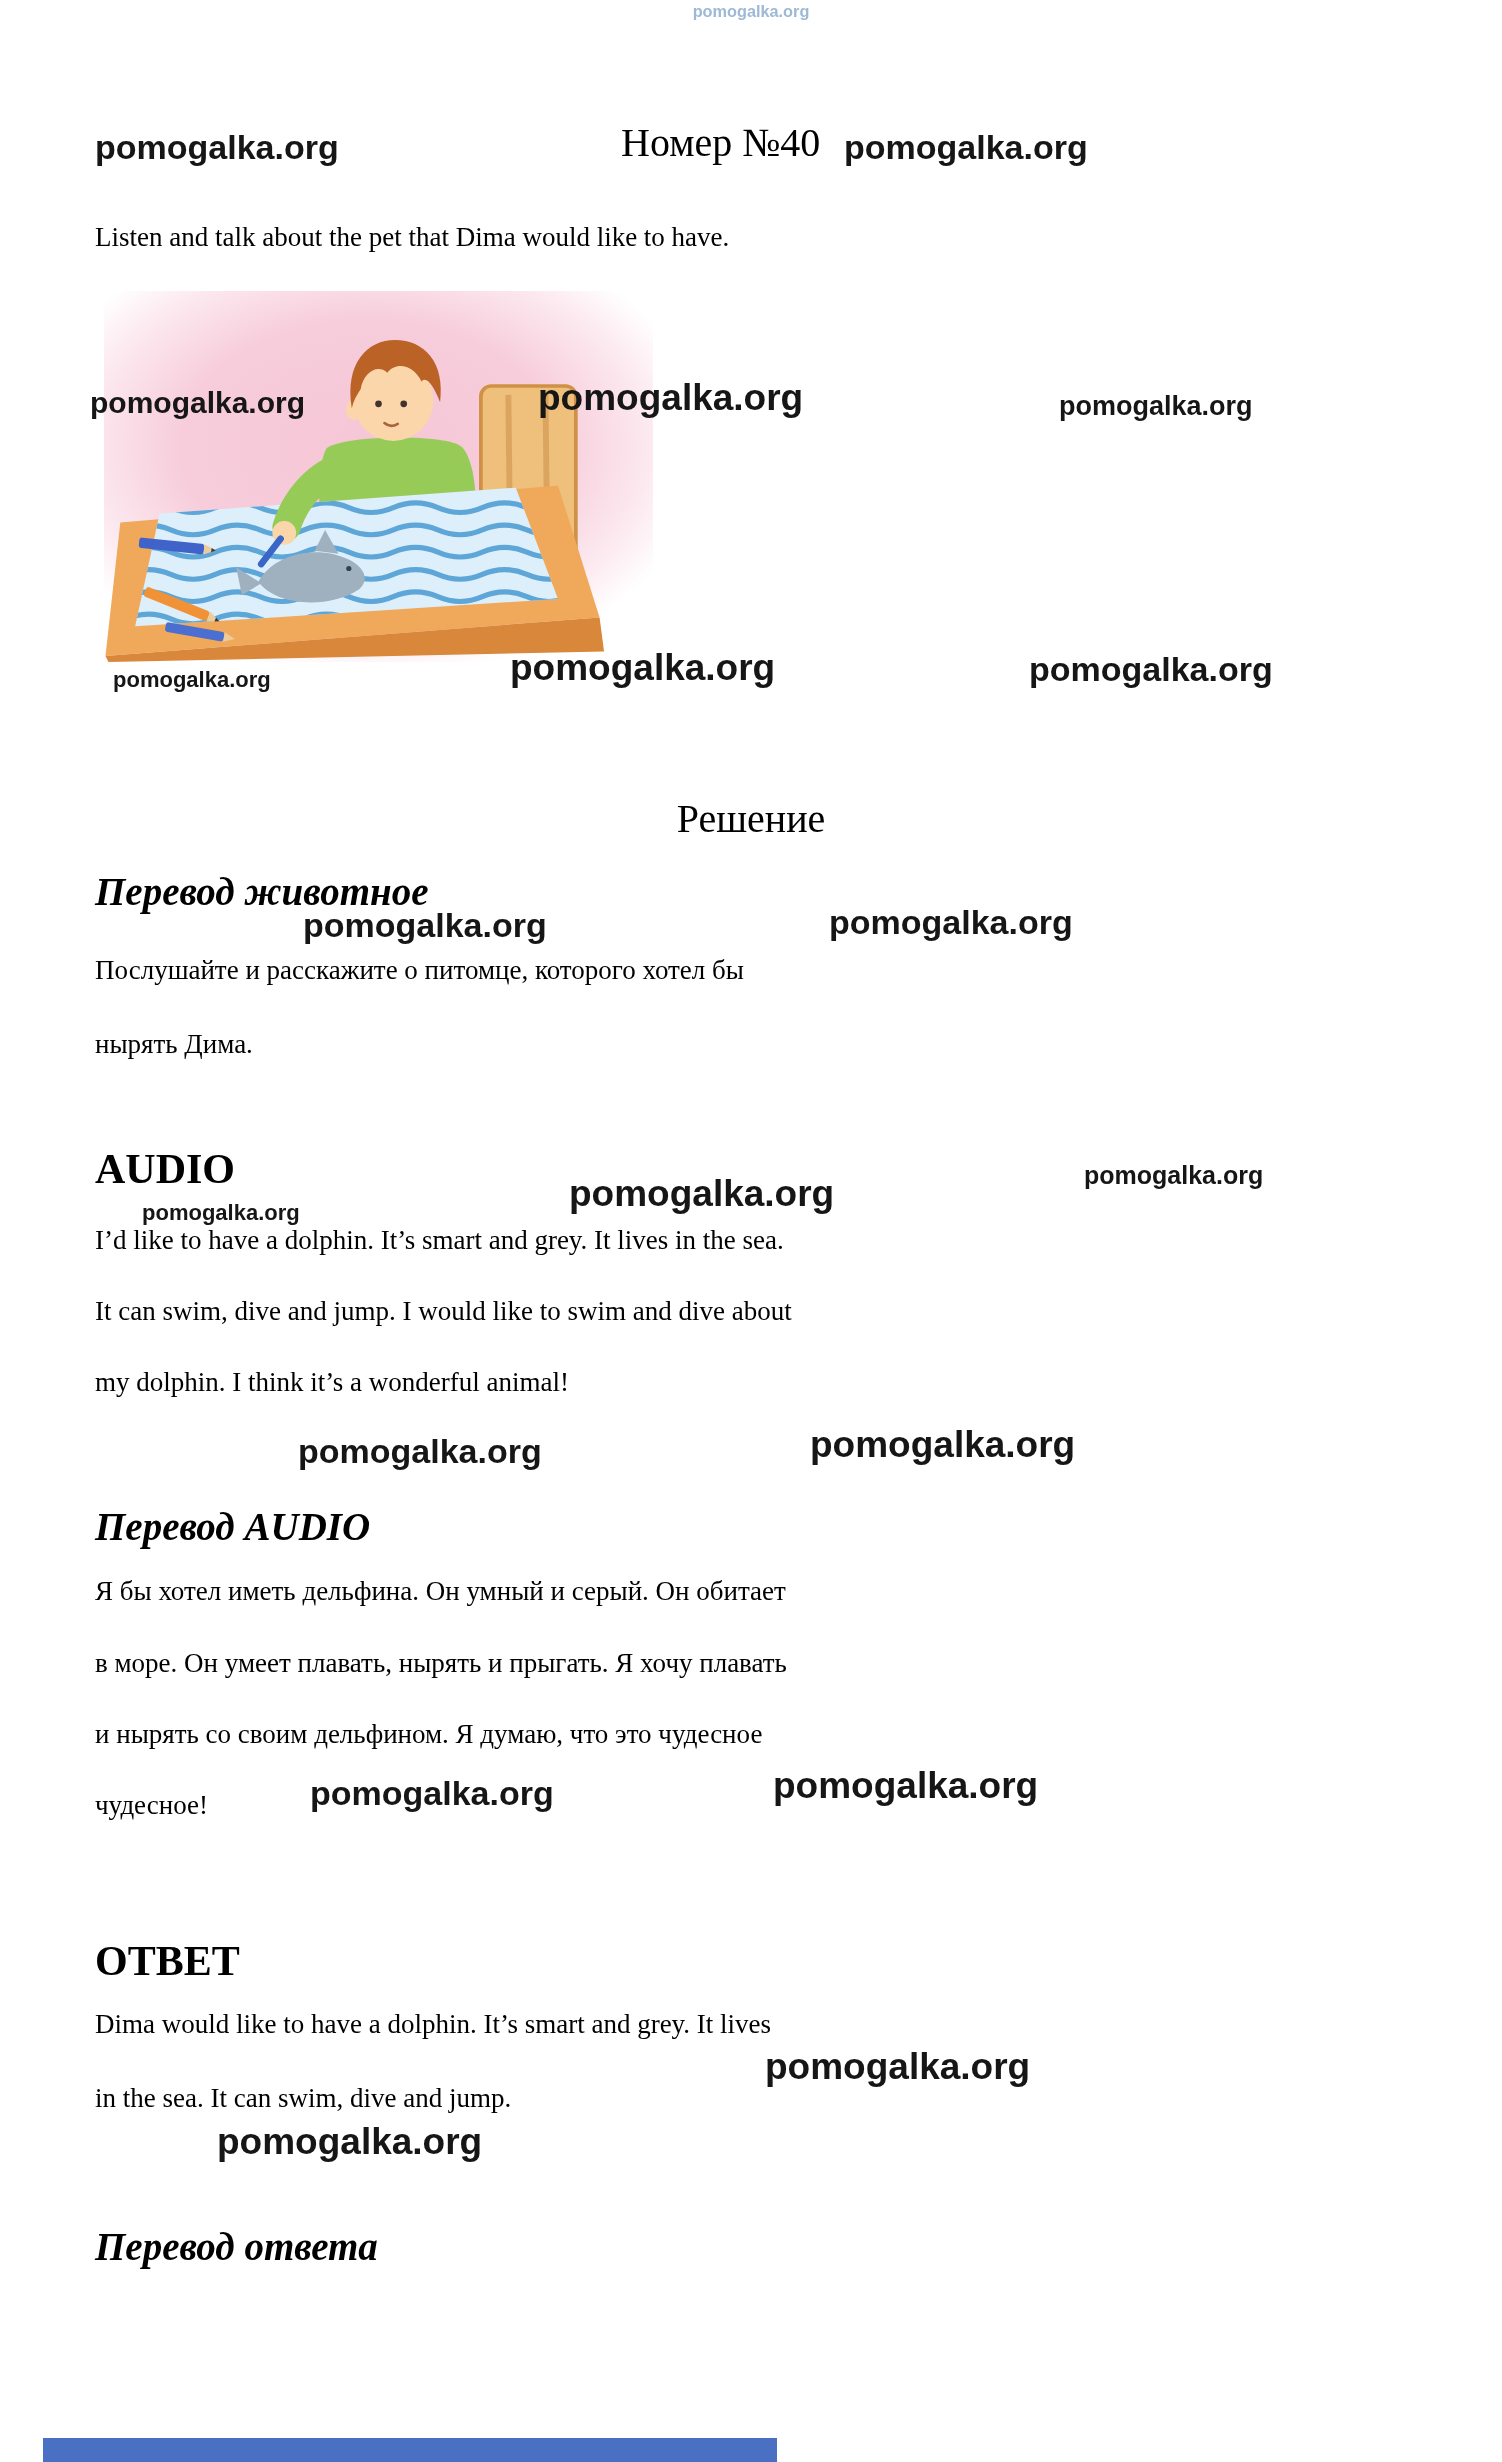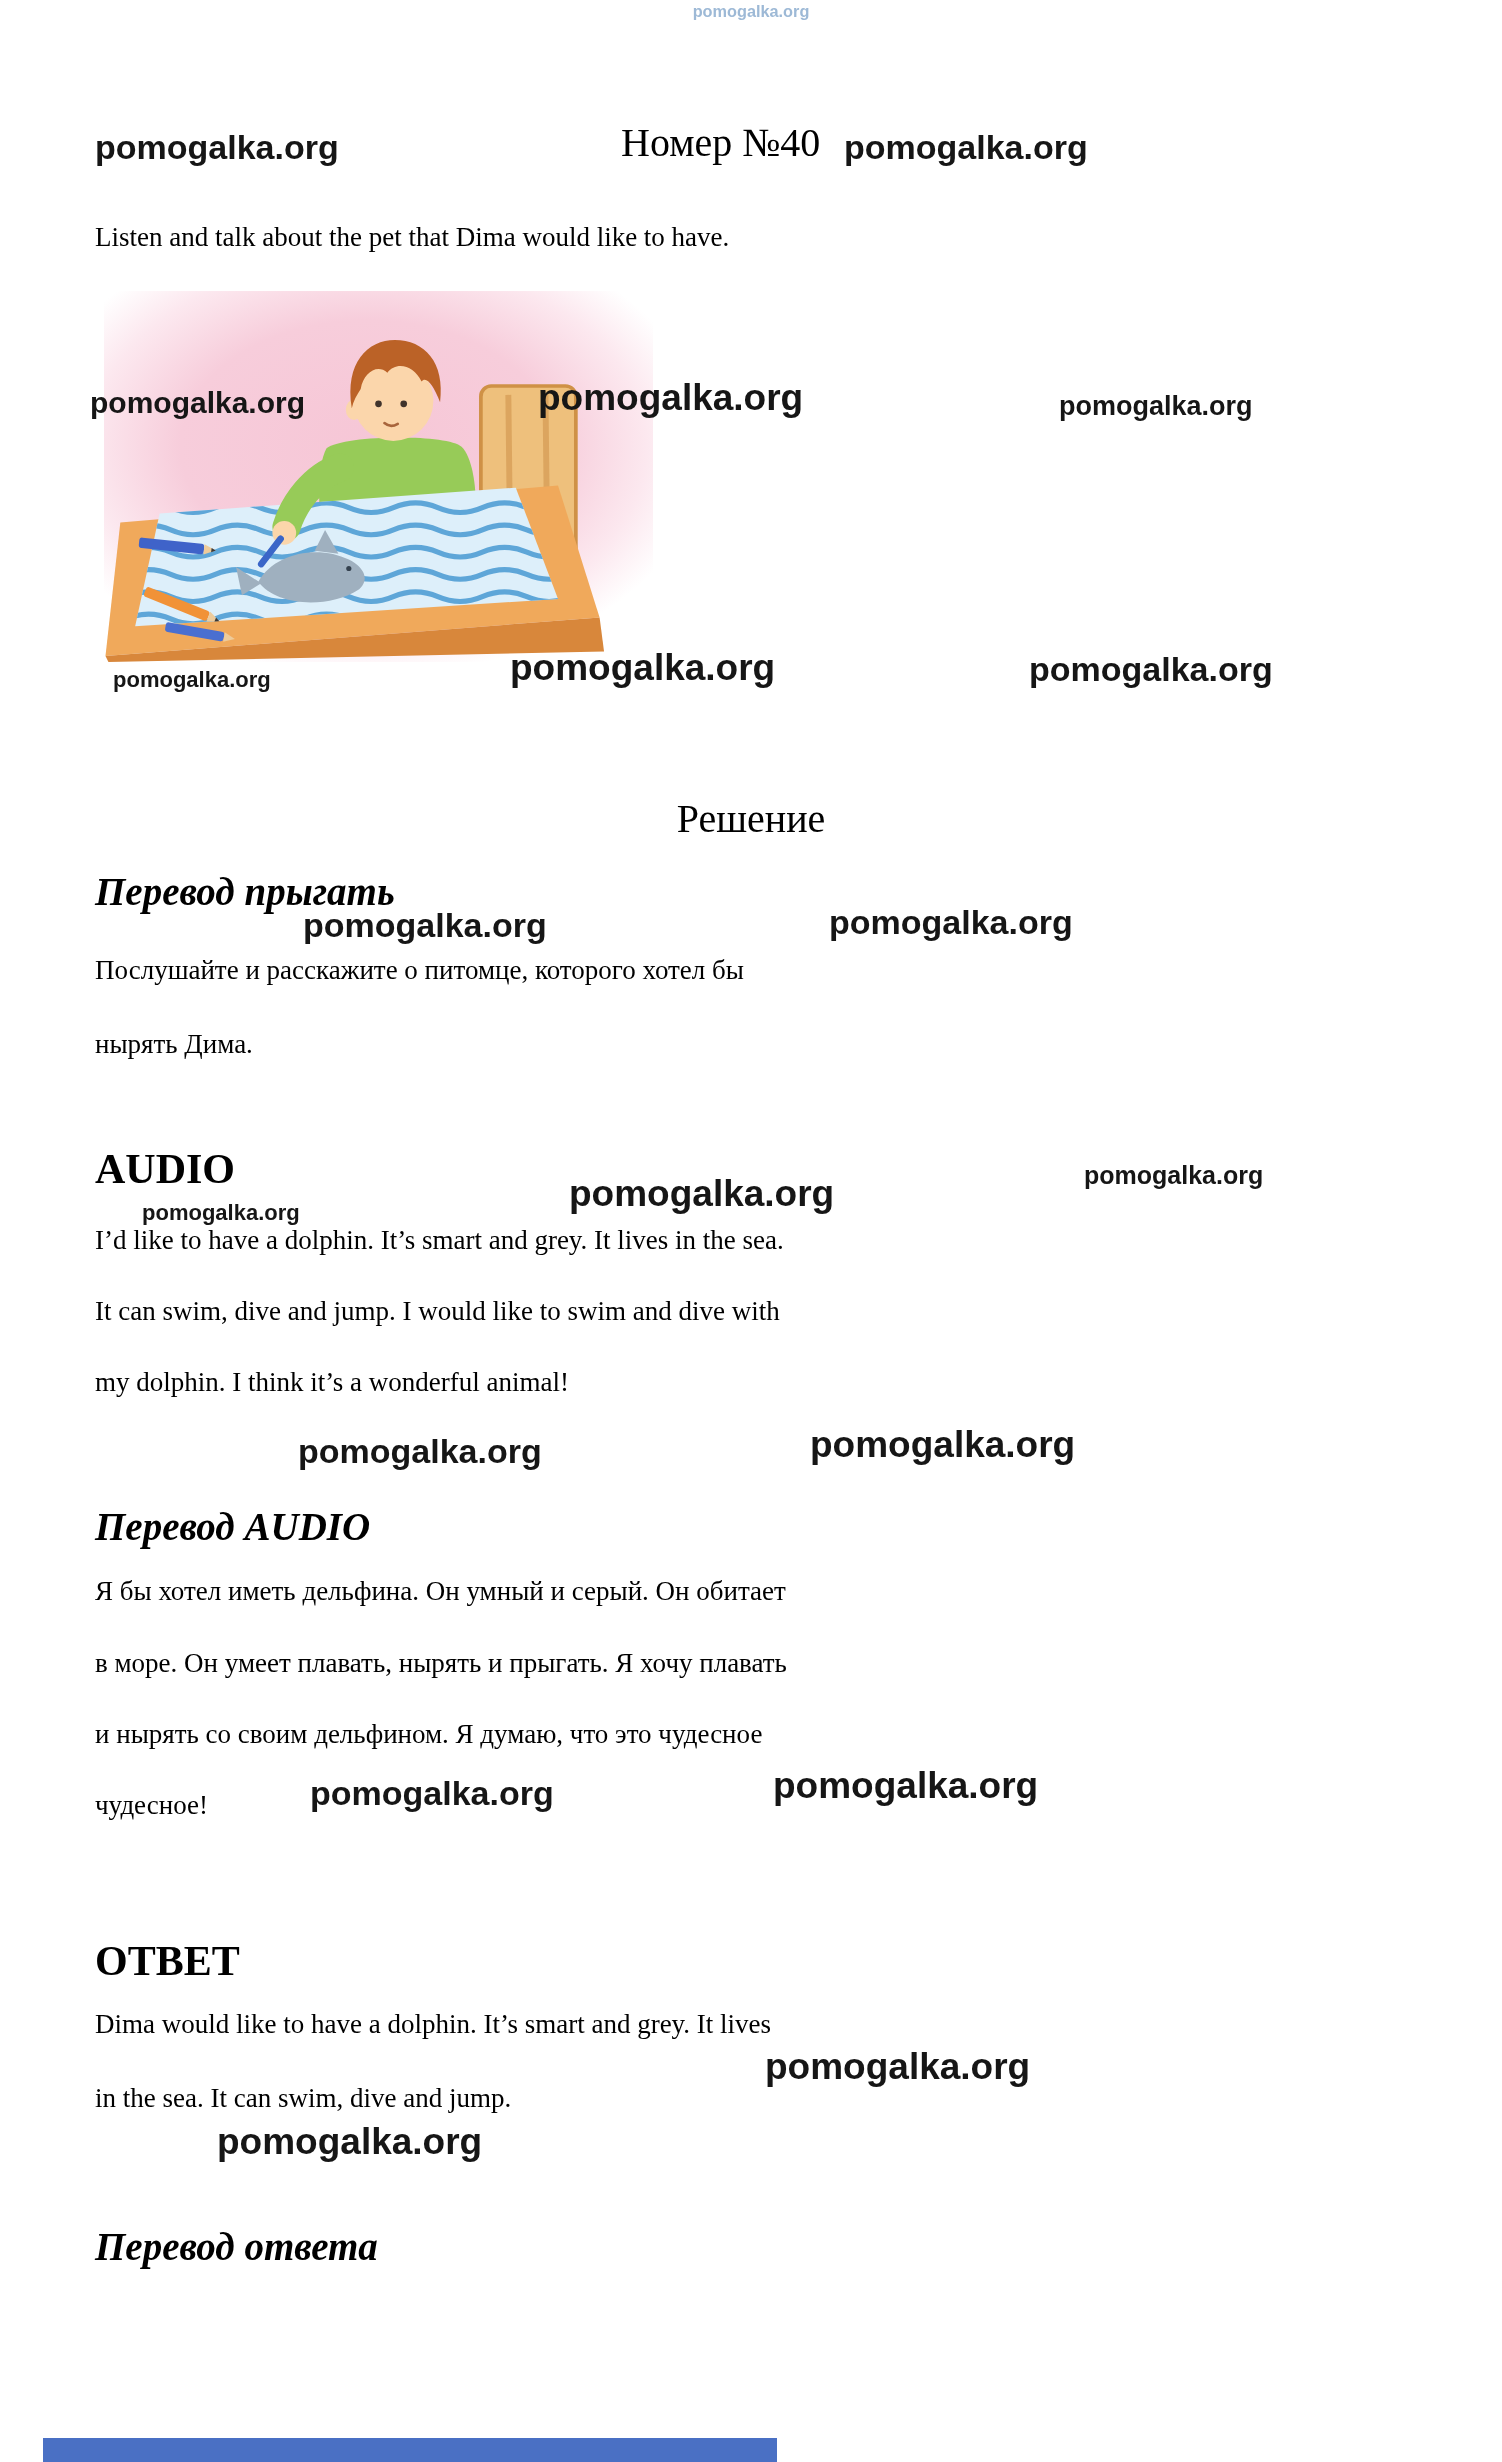--- a/index.html
+++ b/index.html
@@ -124,32 +124,32 @@
   <span class="wm wm-40" style="left:90px; top:386px;">pomogalka.org</span>
   <span class="wm wm-50" style="left:538px; top:377px;">pomogalka.org</span>
   <span class="wm wm-36" style="left:1059px; top:391px;">pomogalka.org</span>
 
   <span class="wm wm-30" style="left:113px; top:667px;">pomogalka.org</span>
   <span class="wm wm-50" style="left:510px; top:647px;">pomogalka.org</span>
   <span class="wm wm-46" style="left:1029px; top:650px;">pomogalka.org</span>
 
   <span class="abs title-serif centered" style="top:762px;margin-top:33px;">Решение</span>
 
-  <span class="abs h-bold-italic" style="left:95px; top:869px;">Перевод прыгать</span>
+  <span class="abs h-bold-italic" style="left:95px; top:869px;">Перевод животное</span>
   <span class="wm wm-46" style="left:303px; top:906px;">pomogalka.org</span>
   <span class="wm wm-46" style="left:829px; top:903px;">pomogalka.org</span>
   <span class="abs body-text" style="left:95px; top:955px;">Послушайте и расскажите о питомце, которого хотел бы</span>
   <span class="abs body-text" style="left:95px; top:1029px;">нырять Дима.</span>
 
   <span class="abs h-bold" style="left:95px; top:1145px;">AUDIO</span>
   <span class="wm wm-30" style="left:142px; top:1200px;">pomogalka.org</span>
   <span class="wm wm-50" style="left:569px; top:1173px;">pomogalka.org</span>
   <span class="wm wm-34" style="left:1084px; top:1161px;">pomogalka.org</span>
   <span class="abs body-text" style="left:95px; top:1225px;">I’d like to have a dolphin. It’s smart and grey. It lives in the sea.</span>
-  <span class="abs body-text" style="left:95px; top:1296px;">It can swim, dive and jump. I would like to swim and dive with</span>
+  <span class="abs body-text" style="left:95px; top:1296px;">It can swim, dive and jump. I would like to swim and dive about</span>
   <span class="abs body-text" style="left:95px; top:1367px;">my dolphin. I think it’s a wonderful animal!</span>
   <span class="wm wm-46" style="left:298px; top:1432px;">pomogalka.org</span>
   <span class="wm wm-50" style="left:810px; top:1424px;">pomogalka.org</span>
 
   <span class="abs h-bold-italic" style="left:95px; top:1504px;">Перевод AUDIO</span>
   <span class="abs body-text" style="left:95px; top:1576px;">Я бы хотел иметь дельфина. Он умный и серый. Он обитает</span>
   <span class="abs body-text" style="left:95px; top:1648px;">в море. Он умеет плавать, нырять и прыгать. Я хочу плавать</span>
   <span class="abs body-text" style="left:95px; top:1719px;">и нырять со своим дельфином. Я думаю, что это чудесное</span>
   <span class="abs body-text" style="left:95px; top:1790px;">чудесное!</span>
   <span class="wm wm-46" style="left:310px; top:1774px;">pomogalka.org</span>

